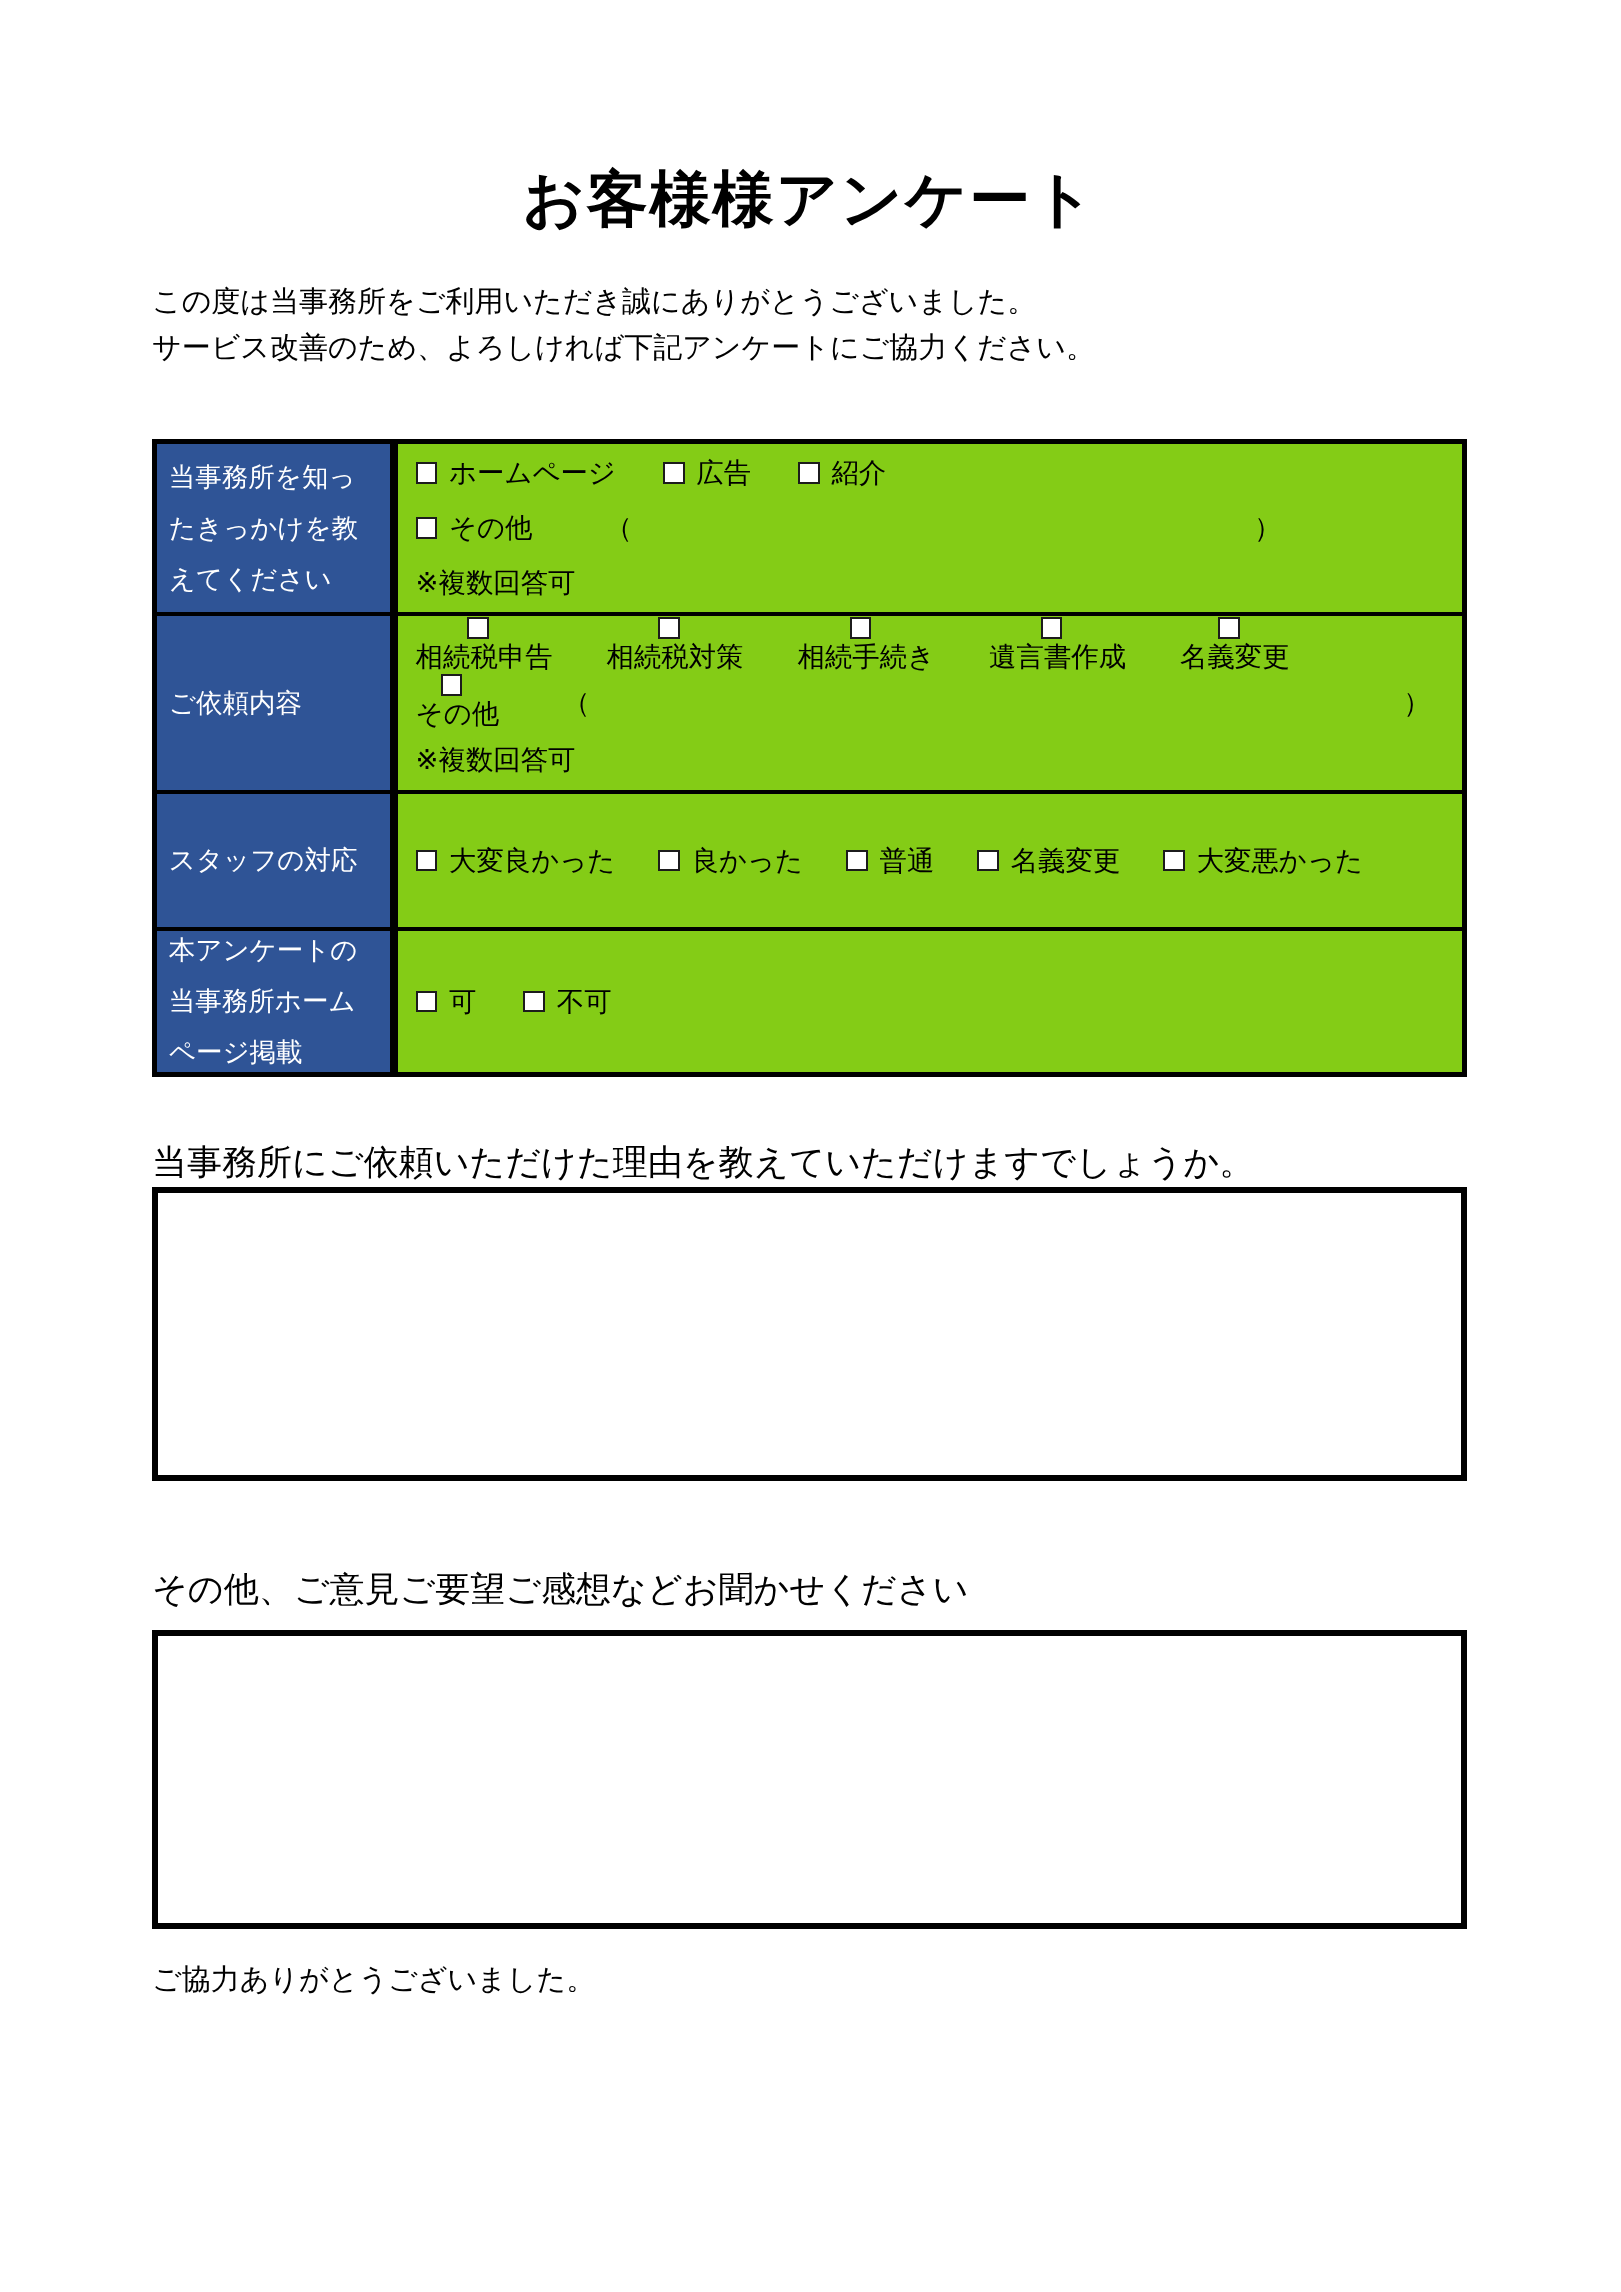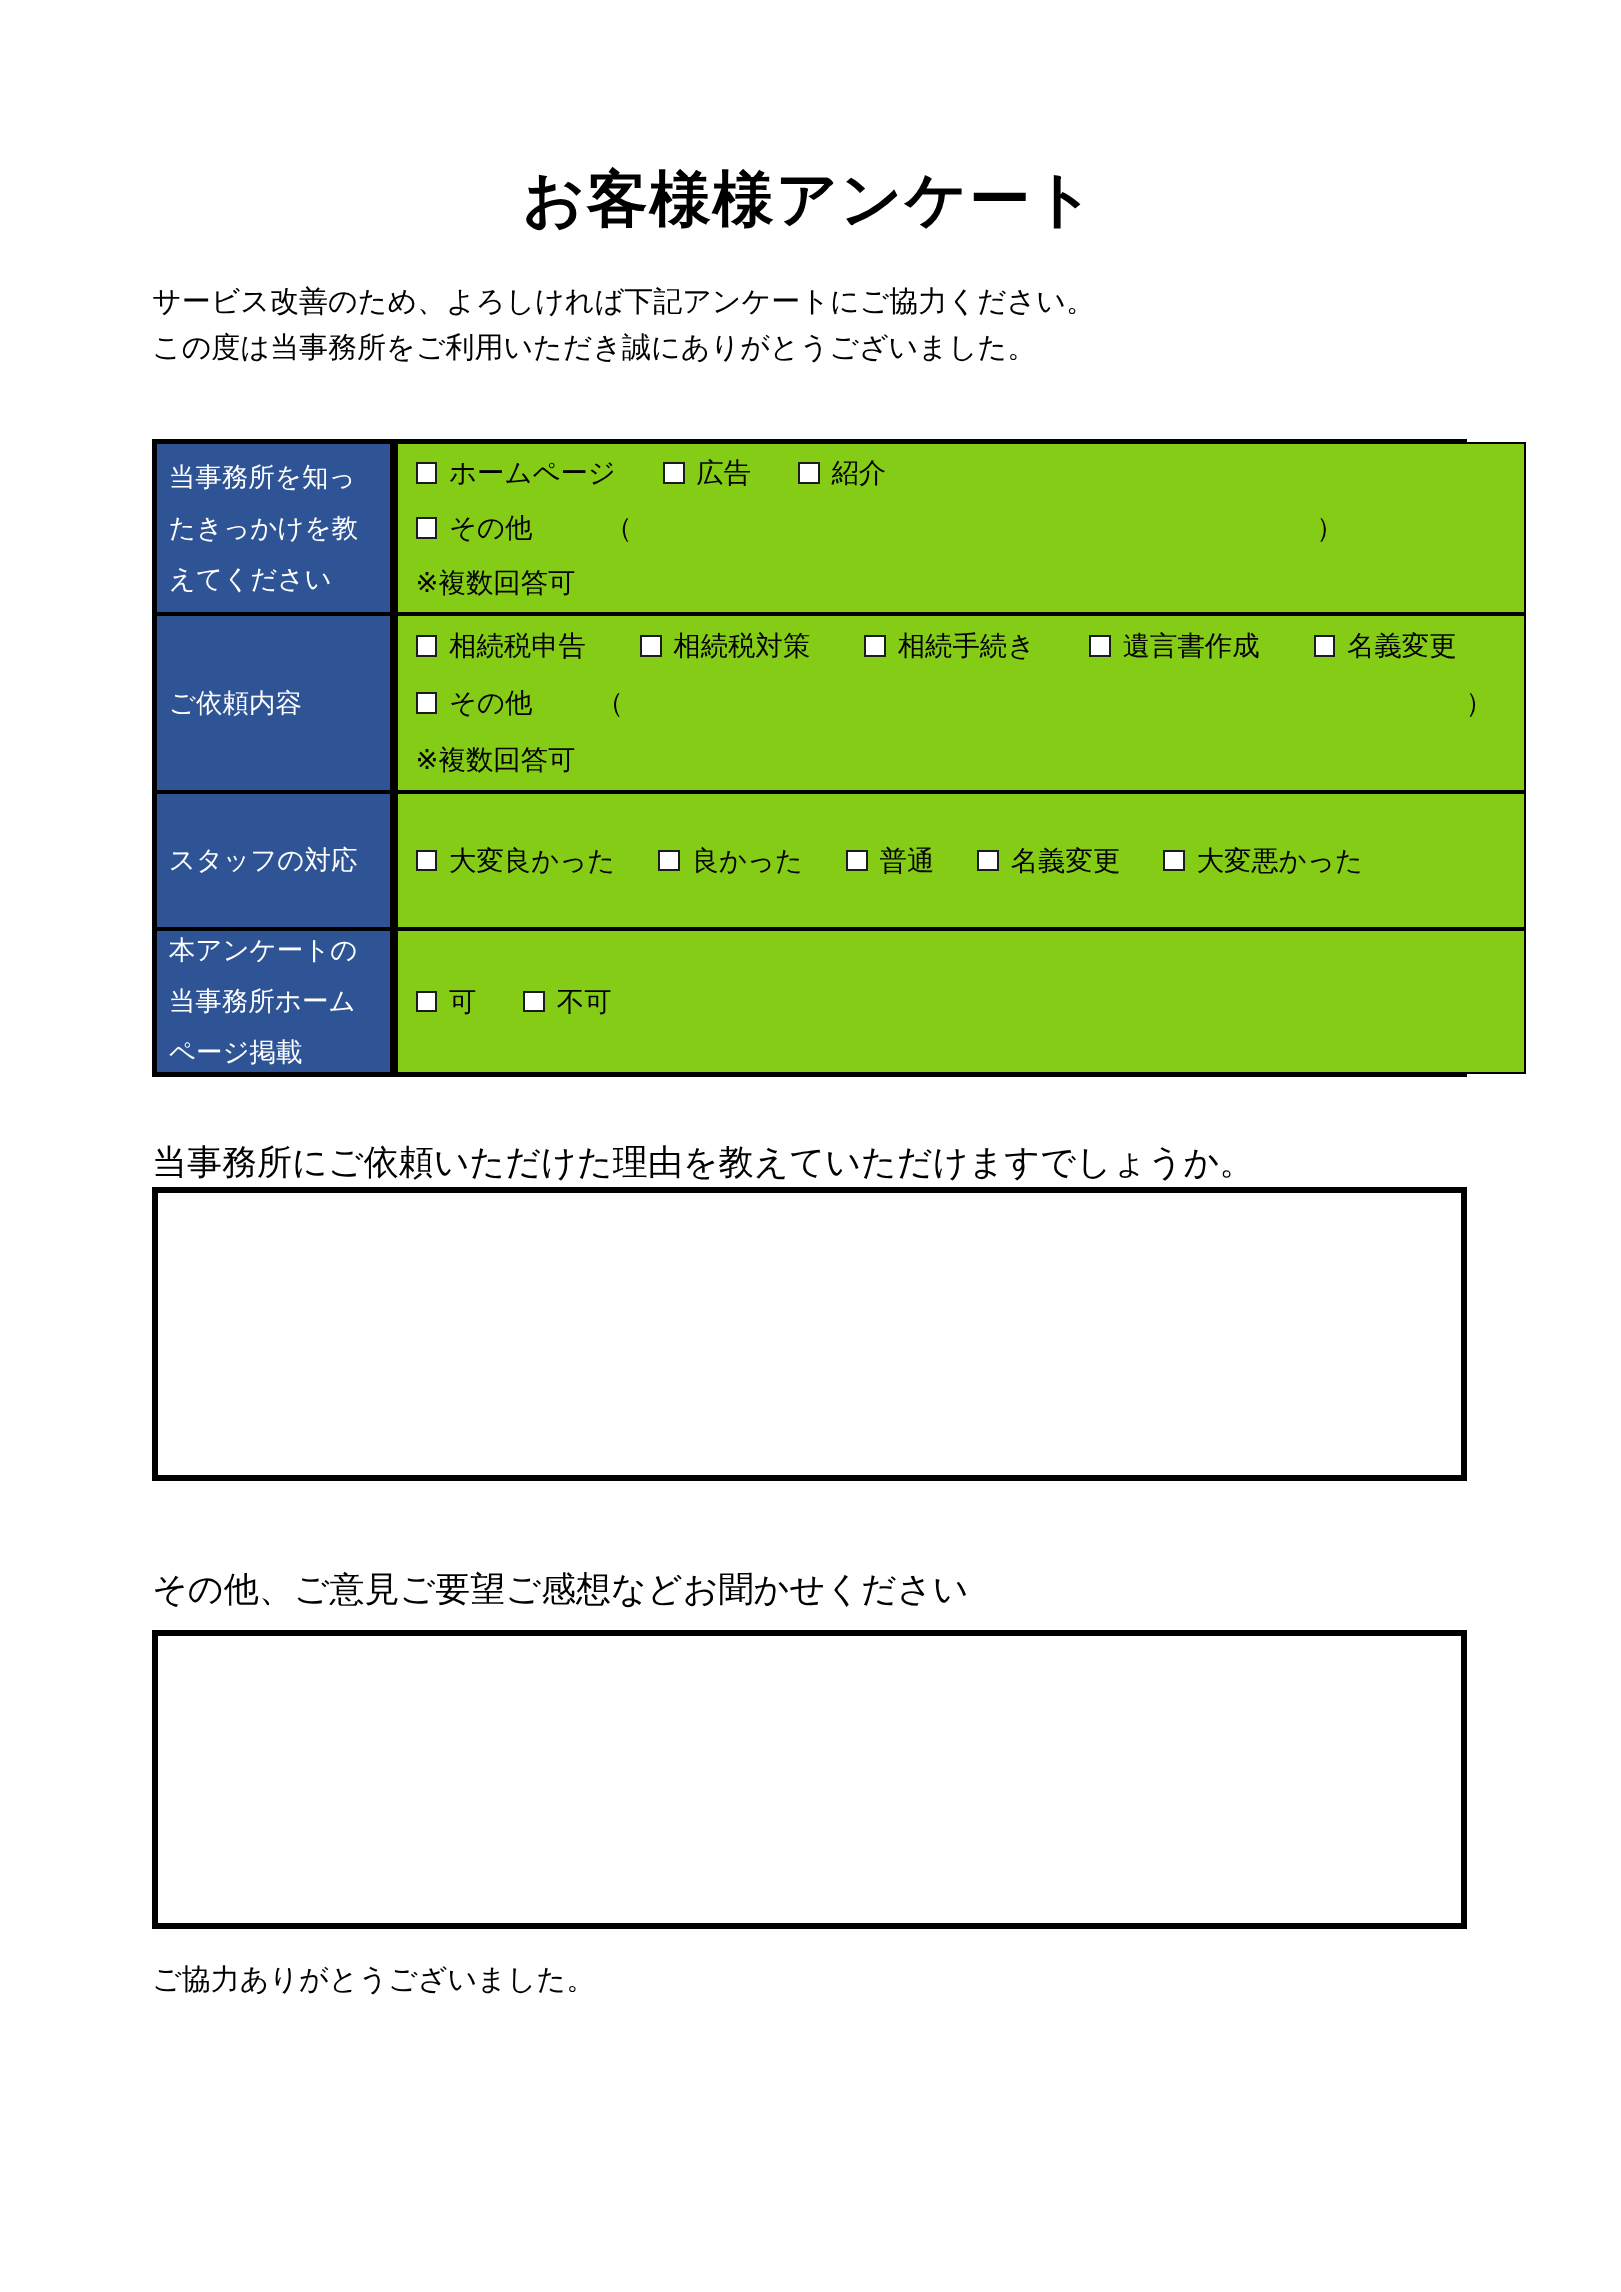--- a/index.html
+++ b/index.html
@@ -81,21 +81,21 @@
     flex: none;
     margin-right: 11.8px;
     box-sizing: border-box;
   }
   .opt {
     display: inline-flex;
     align-items: center;
     white-space: nowrap;
   }
   .row1 .opt { margin-right: 47px; }
-  .row2 .opt { margin-right: 54px; }
+  .row2 .opt { margin-right: 54px; flex-direction: column; }
   .row3 .opt { margin-right: 43px; justify-content: space-between; }
   .row4 .opt { margin-right: 47px; }
   .open-paren { margin-left: 25.5px; }
   .row2 .open-paren { margin-left: 9.8px; }
   .close-paren { margin-left: auto; }
   .row1 .close-paren { margin-right: 167px; }
   .row2 .close-paren { margin-right: 17.6px; }
   .note { white-space: nowrap; }
   
   .ft-label {
@@ -123,22 +123,22 @@
   }
 </style>
 </head>
 <body>
 
 <div class="content">
 
   <h1 class="page-title">お客様様アンケート</h1>
 
   <div class="intro">
+    <div>この度は当事務所をご利用いただき誠にありがとうございました。</div>
     <div>サービス改善のため、よろしければ下記アンケートにご協力ください。</div>
-    <div>この度は当事務所をご利用いただき誠にありがとうございました。</div>
   </div>
 
   <div class="survey-table">
 
     <div class="hcell">当事務所を知ったきっかけを教えてください</div>
     <div class="ccell row1">
       <div class="opt-line">
         <span class="opt">
           <span class="cb"></span>
           <span>ホームページ</span>

